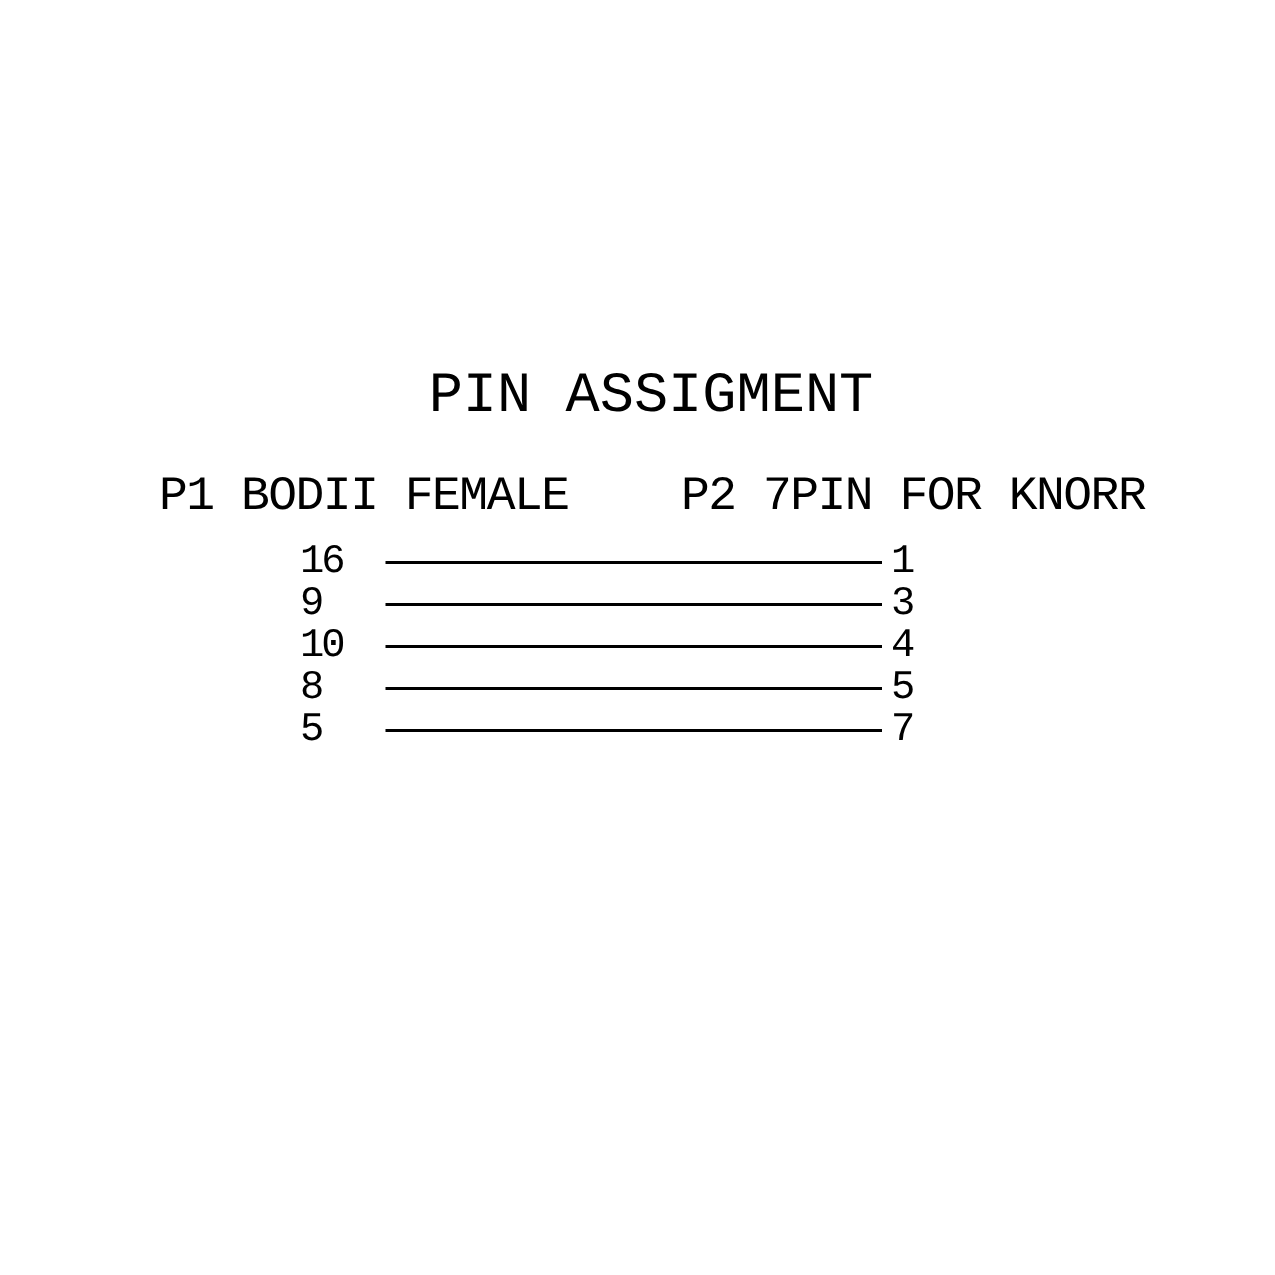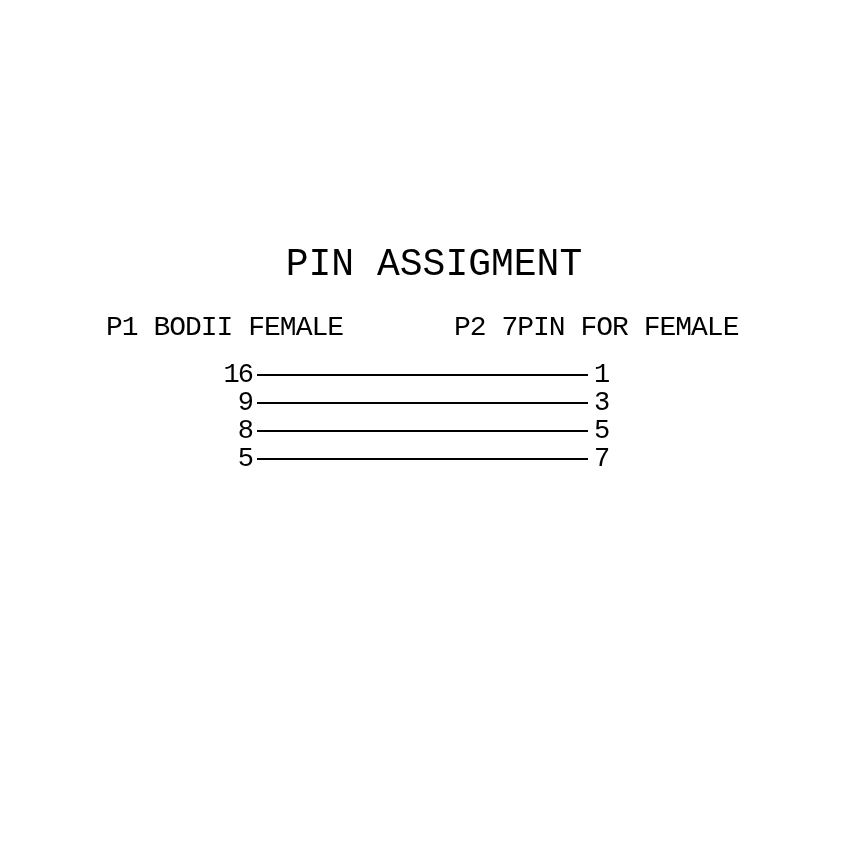--- a/index.html
+++ b/index.html
@@ -27,21 +27,21 @@
     text-align: center;
     font-size: 38px;
     line-height: 1.1;
     letter-spacing: 0px;
     white-space: nowrap;
     transform: translateX(9px);
   }
   .hdr {
     position: absolute;
     top: 313px;
-    font-size: 28px;
+    font-size: 32px;
     line-height: 1.1;
     letter-spacing: -1px;
     white-space: nowrap;
   }
   .hdr-left  { left: 106px; }
   .hdr-right { left: 454px; }
   .pin-table {
     position: absolute;
     left: 200px;
     top: 361px;
@@ -49,21 +49,21 @@
   }
   .pin-row {
     display: flex;
     align-items: center;
     height: 28px;
     font-size: 27px;
     line-height: 1;
   }
   .pin-from {
     width: 52px;
-    text-align: right;
+    text-align: left;
     letter-spacing: -2px;
   }
   .wire {
     flex: 1;
     height: 0;
     border-top: 2px solid #000000;
     margin-left: 5px;
     margin-right: 6px;
   }
   .pin-to {
@@ -74,36 +74,41 @@
 </style>
 </head>
 <body>
 
 <div class="canvas">
 
   <div class="title">PIN ASSIGMENT</div>
 
   <div class="hdr hdr-left">P1 BODII FEMALE</div>
 
-  <div class="hdr hdr-right">P2 7PIN FOR FEMALE</div>
+  <div class="hdr hdr-right">P2 7PIN FOR KNORR</div>
 
   <div class="pin-table">
 
     <div class="pin-row">
       <span class="pin-from">16</span>
       <span class="wire"></span>
       <span class="pin-to">1</span>
     </div>
 
     <div class="pin-row">
       <span class="pin-from">9</span>
       <span class="wire"></span>
       <span class="pin-to">3</span>
     </div>
 
+    <div class="pin-row">
+      <span class="pin-from">10</span>
+      <span class="wire"></span>
+      <span class="pin-to">4</span>
+    </div>
 
     <div class="pin-row">
       <span class="pin-from">8</span>
       <span class="wire"></span>
       <span class="pin-to">5</span>
     </div>
 
 
     <div class="pin-row">
       <span class="pin-from">5</span>

